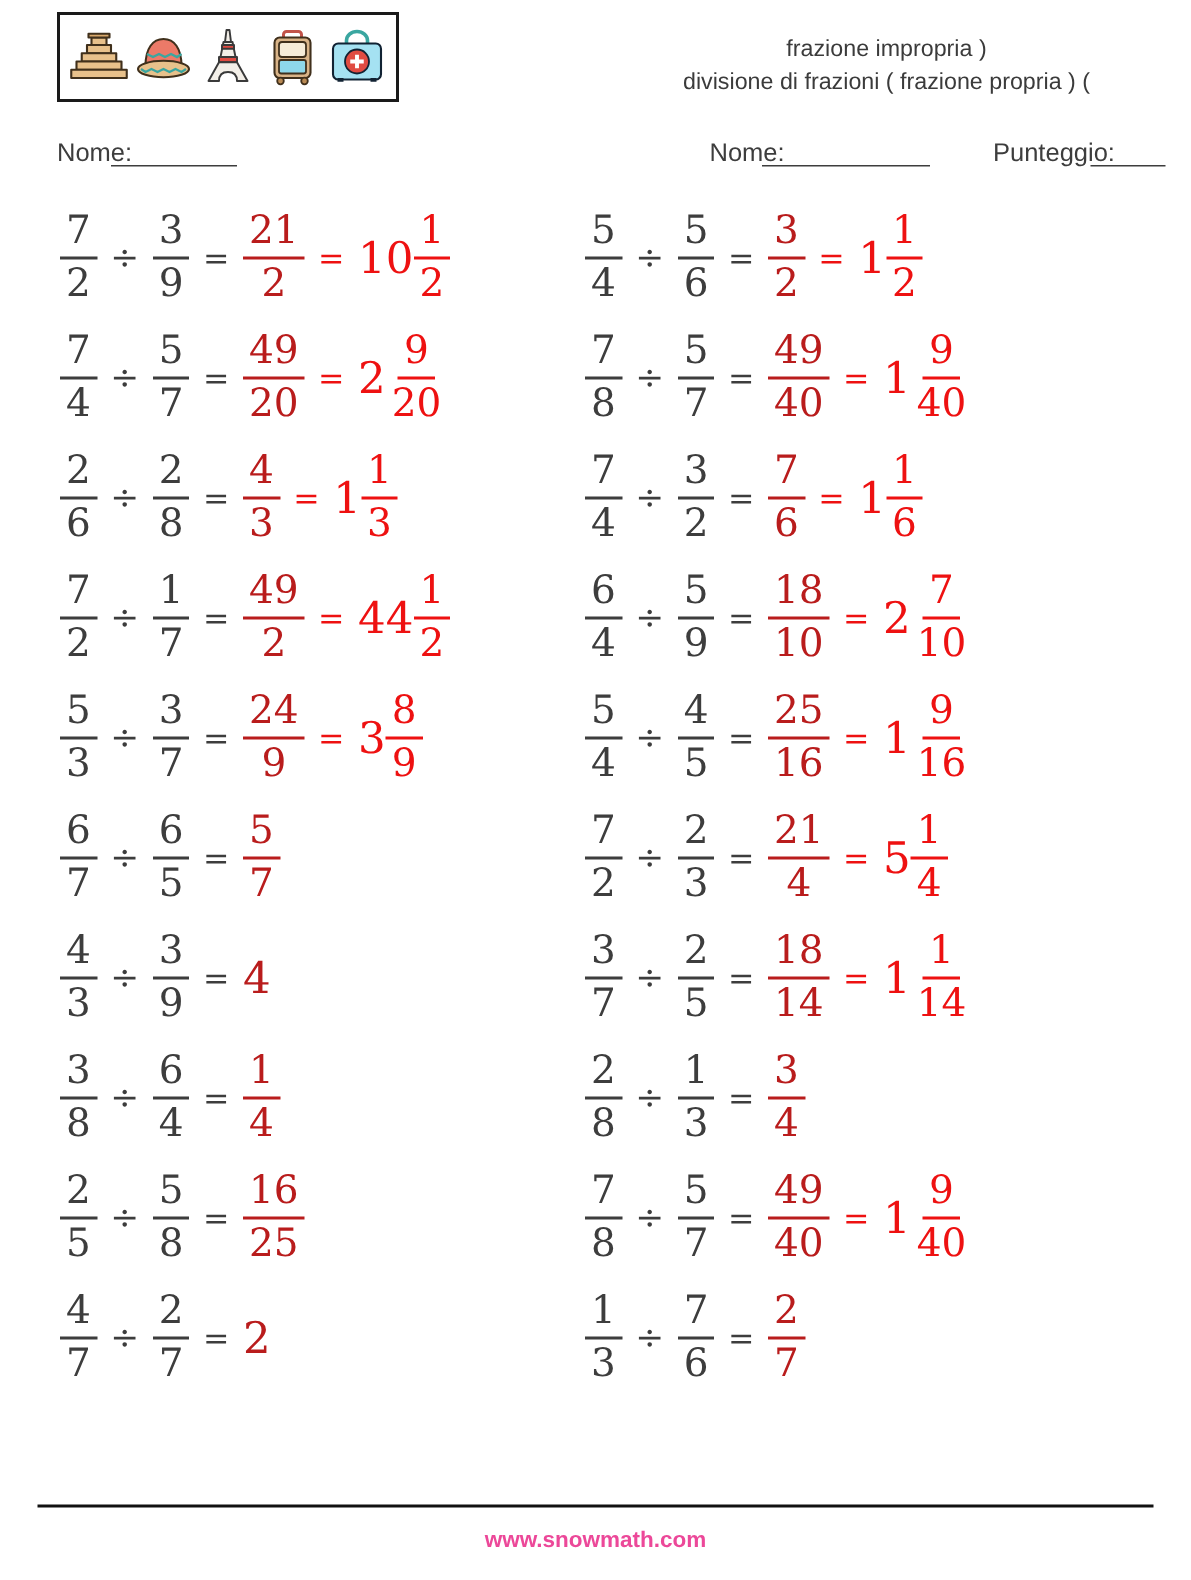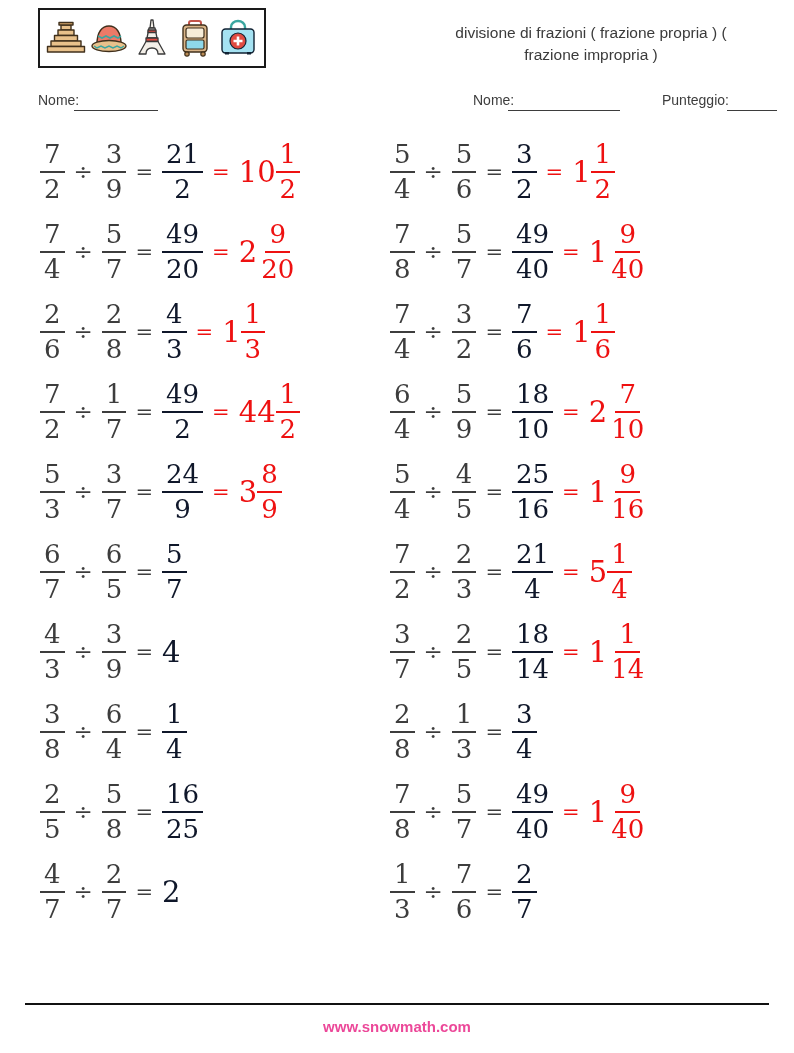--- a/index.html
+++ b/index.html
@@ -12,21 +12,21 @@
     position:absolute;left:38px;top:8px;width:228px;height:60px;
     border:2px solid #1a1a1a;display:flex;align-items:center;
     justify-content:space-around;padding:0 4px;box-sizing:border-box;background:#fff;
   }
   .icon-box svg{display:block;}
   .title{
     position:absolute;left:400px;top:22px;width:382px;
     text-align:center;font-size:15.5px;line-height:1.4;color:#3b3b3b;
   }
   
-  .fields{position:absolute;left:0;top:92px;width:794px;height:24px;font-size:14px;}
+  .fields{position:absolute;left:0;top:92px;width:794px;height:24px;font-size:17px;}
   .fields .lbl{position:absolute;top:0;}
   .lbl-nome{left:38px;}
   .lbl-data{left:473px;}
   .lbl-punteggio{left:630px;margin-left:32px;}
   .fill-line{position:absolute;border-bottom:1.5px solid #3d3d3d;height:18px;}
   .line-nome{left:74px;width:84px;}
   .line-data{left:508px;width:112px;}
   .line-punteggio{left:727px;width:50px;}
   
   .problems{
@@ -34,21 +34,21 @@
     display:grid;grid-template-columns:350px 1fr;
     font-family:"DejaVu Serif", serif;
   }
   .problem{display:flex;align-items:center;height:80px;padding-left:40px;box-sizing:border-box;}
   .frac{display:inline-flex;flex-direction:column;align-items:center;font-size:26px;line-height:1.02;}
   .frac .num{padding:0 4px 3px;border-bottom:2px solid currentColor;}
   .frac .den{padding:3px 4px 0;}
   .op{font-size:23px;margin:0 9px;color:#3d3d3d;}
   .eq{font-size:21px;margin:0 9px;}
   .q{color:#3d3d3d;}
-  .ans{color:#0f172a;}
+  .ans{color:#b91c1c;}
   .whole{font-size:29px;}
   .mixed-part{display:inline-flex;align-items:center;color:#ee1111;}
   
   .footer-rule{position:absolute;left:25px;top:1003px;width:744px;border-top:2px solid #111;}
   .footer-url{
     position:absolute;left:0;top:1018px;width:794px;text-align:center;
     font-size:15px;font-weight:bold;color:#ec4899;
   }
 </style>
 </head>
@@ -102,22 +102,22 @@
       <rect x="4" y="11" width="32" height="24" rx="3.5" fill="#a5e2f2" stroke="#123" stroke-width="1.4"></rect>
       <circle cx="20" cy="23" r="8" fill="#e04b42" stroke="#123" stroke-width="1.2"></circle>
       <path d="M20 18.5 v9 M15.5 23 h9" stroke="#ffffff" stroke-width="2.6"></path>
       <rect x="7" y="34" width="4" height="2.5" fill="#123"></rect>
       <rect x="29" y="34" width="4" height="2.5" fill="#123"></rect>
     </svg>
   </span>
 </div>
 
 <div class="title">
+  <div>frazione impropria )</div>
   <div>divisione di frazioni ( frazione propria ) (</div>
-  <div>frazione impropria )</div>
 </div>
 
 <div class="fields">
   <span class="lbl lbl-nome">Nome:</span>
   <span class="fill-line line-nome"></span>
   <span class="lbl lbl-data">Nome:</span>
   <span class="fill-line line-data"></span>
   <span class="lbl lbl-punteggio">Punteggio:</span>
   <span class="fill-line line-punteggio"></span>
 </div>

